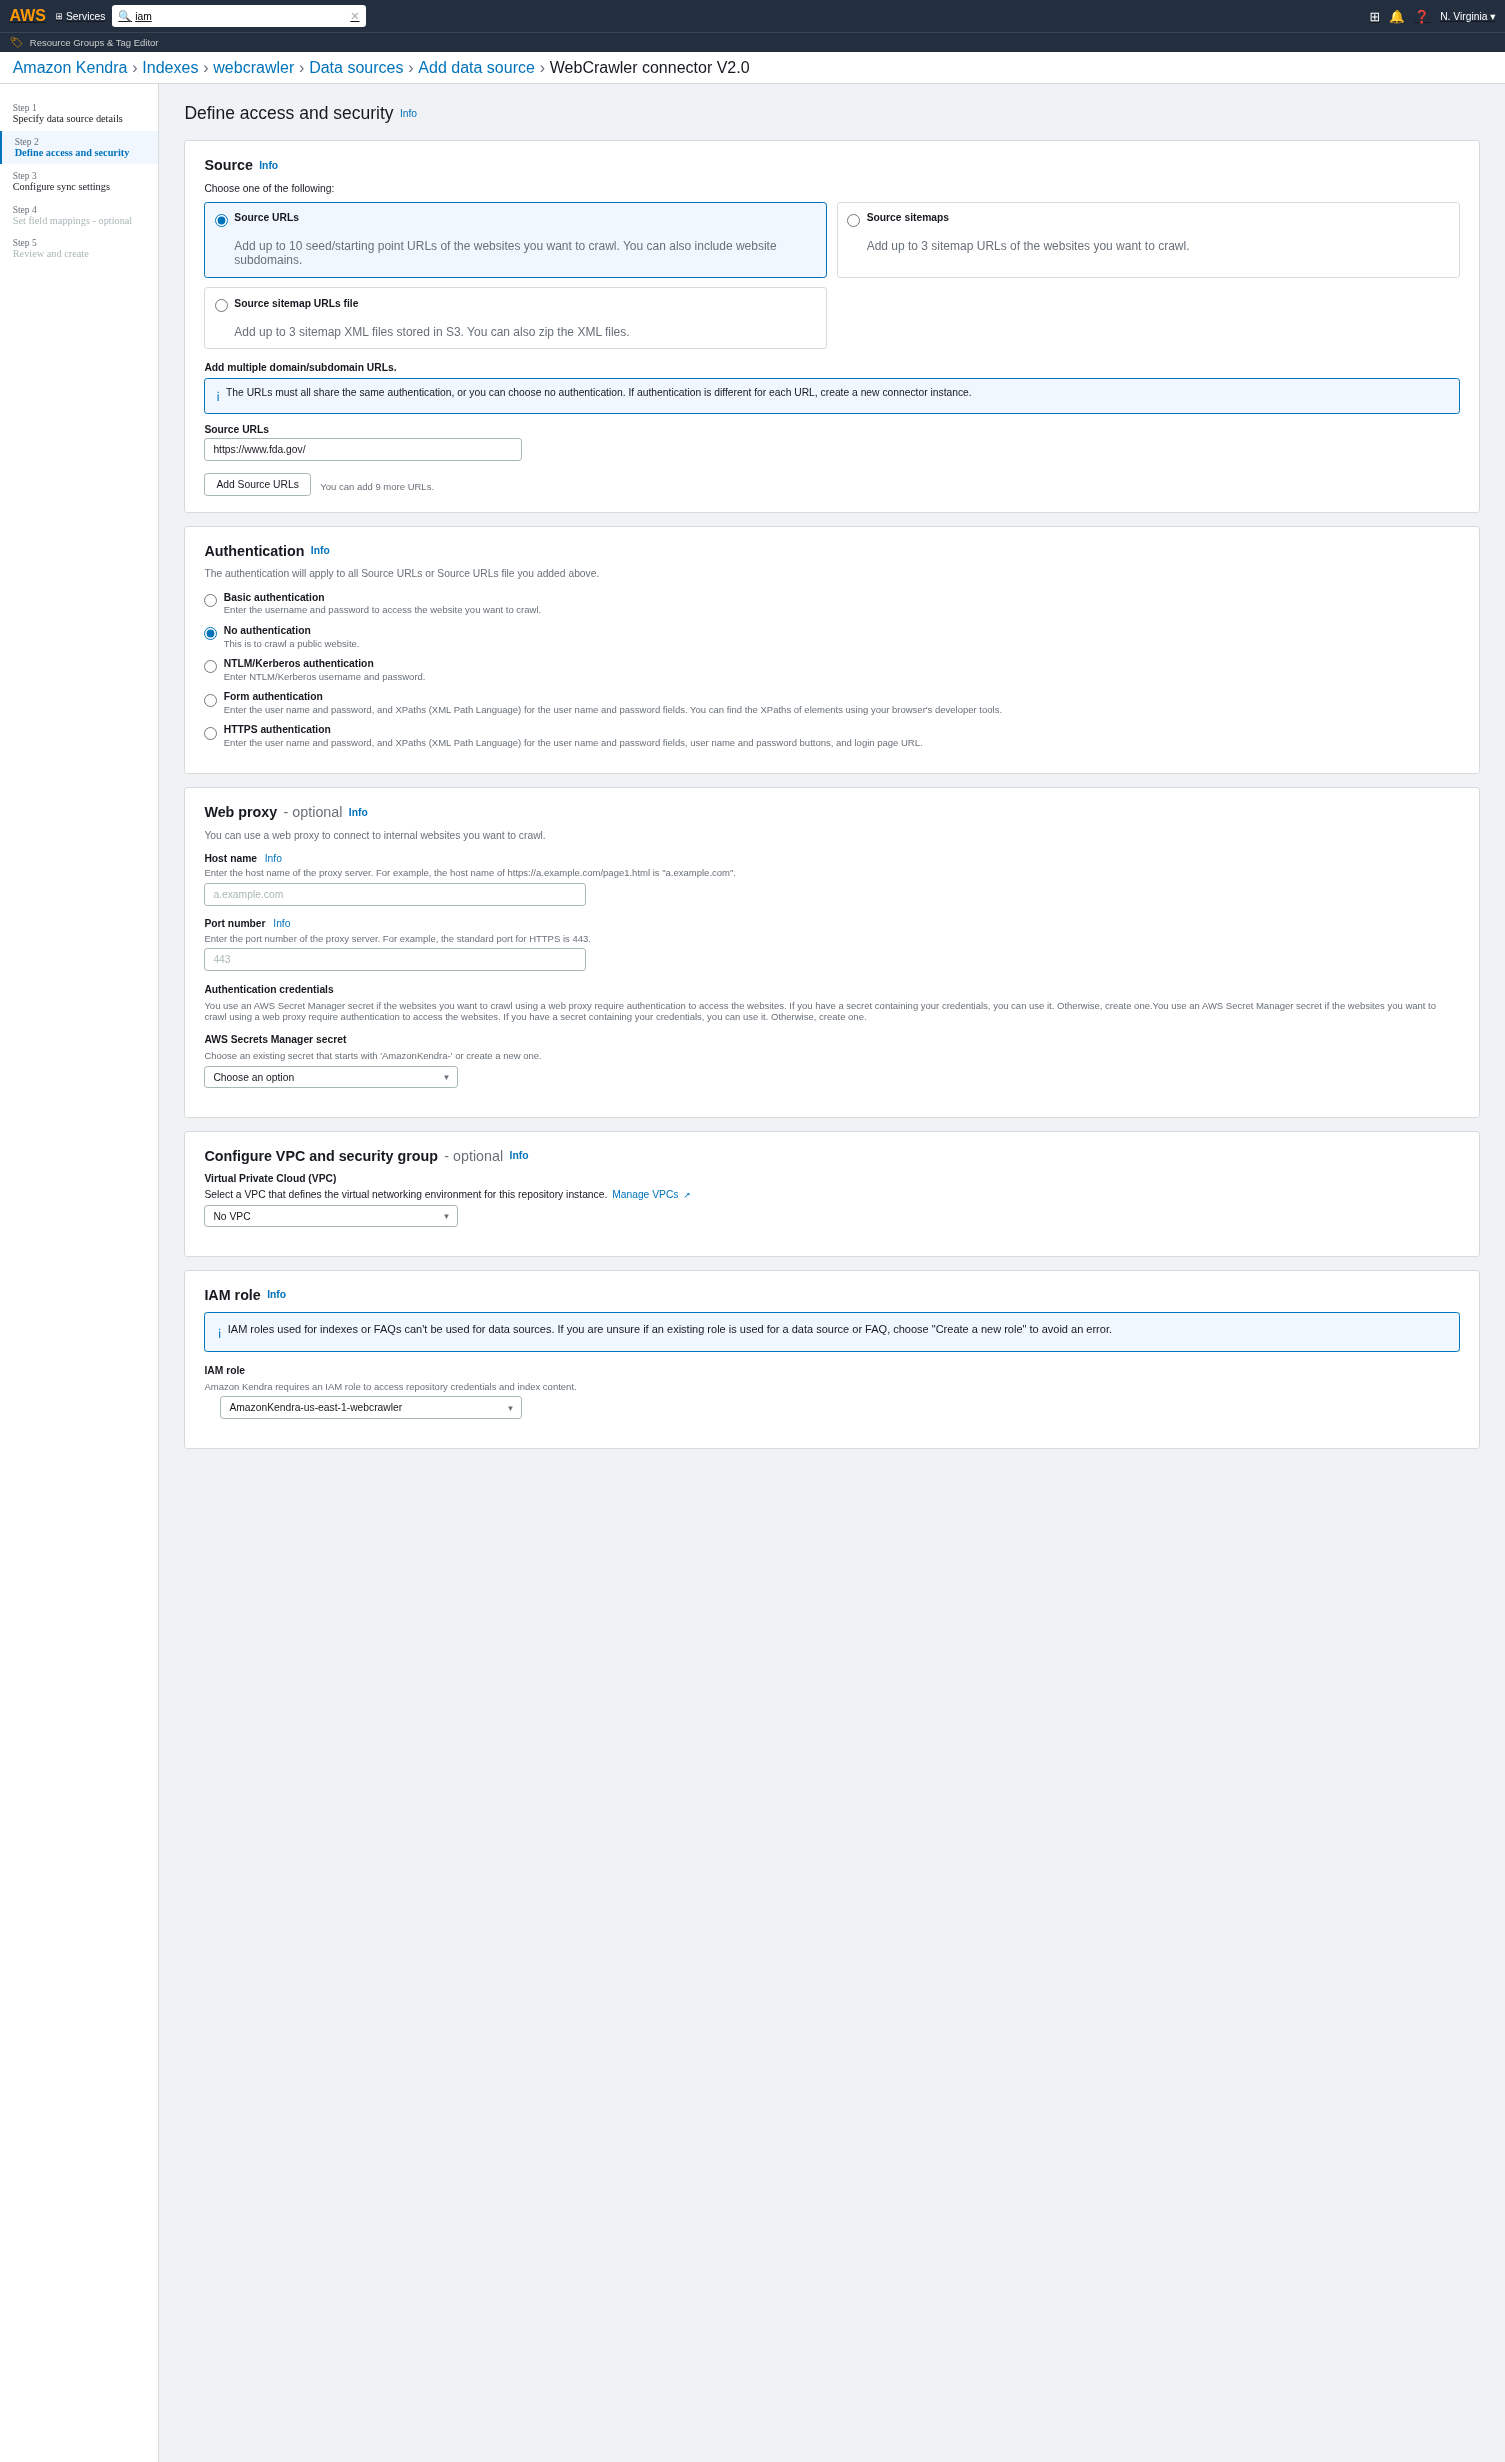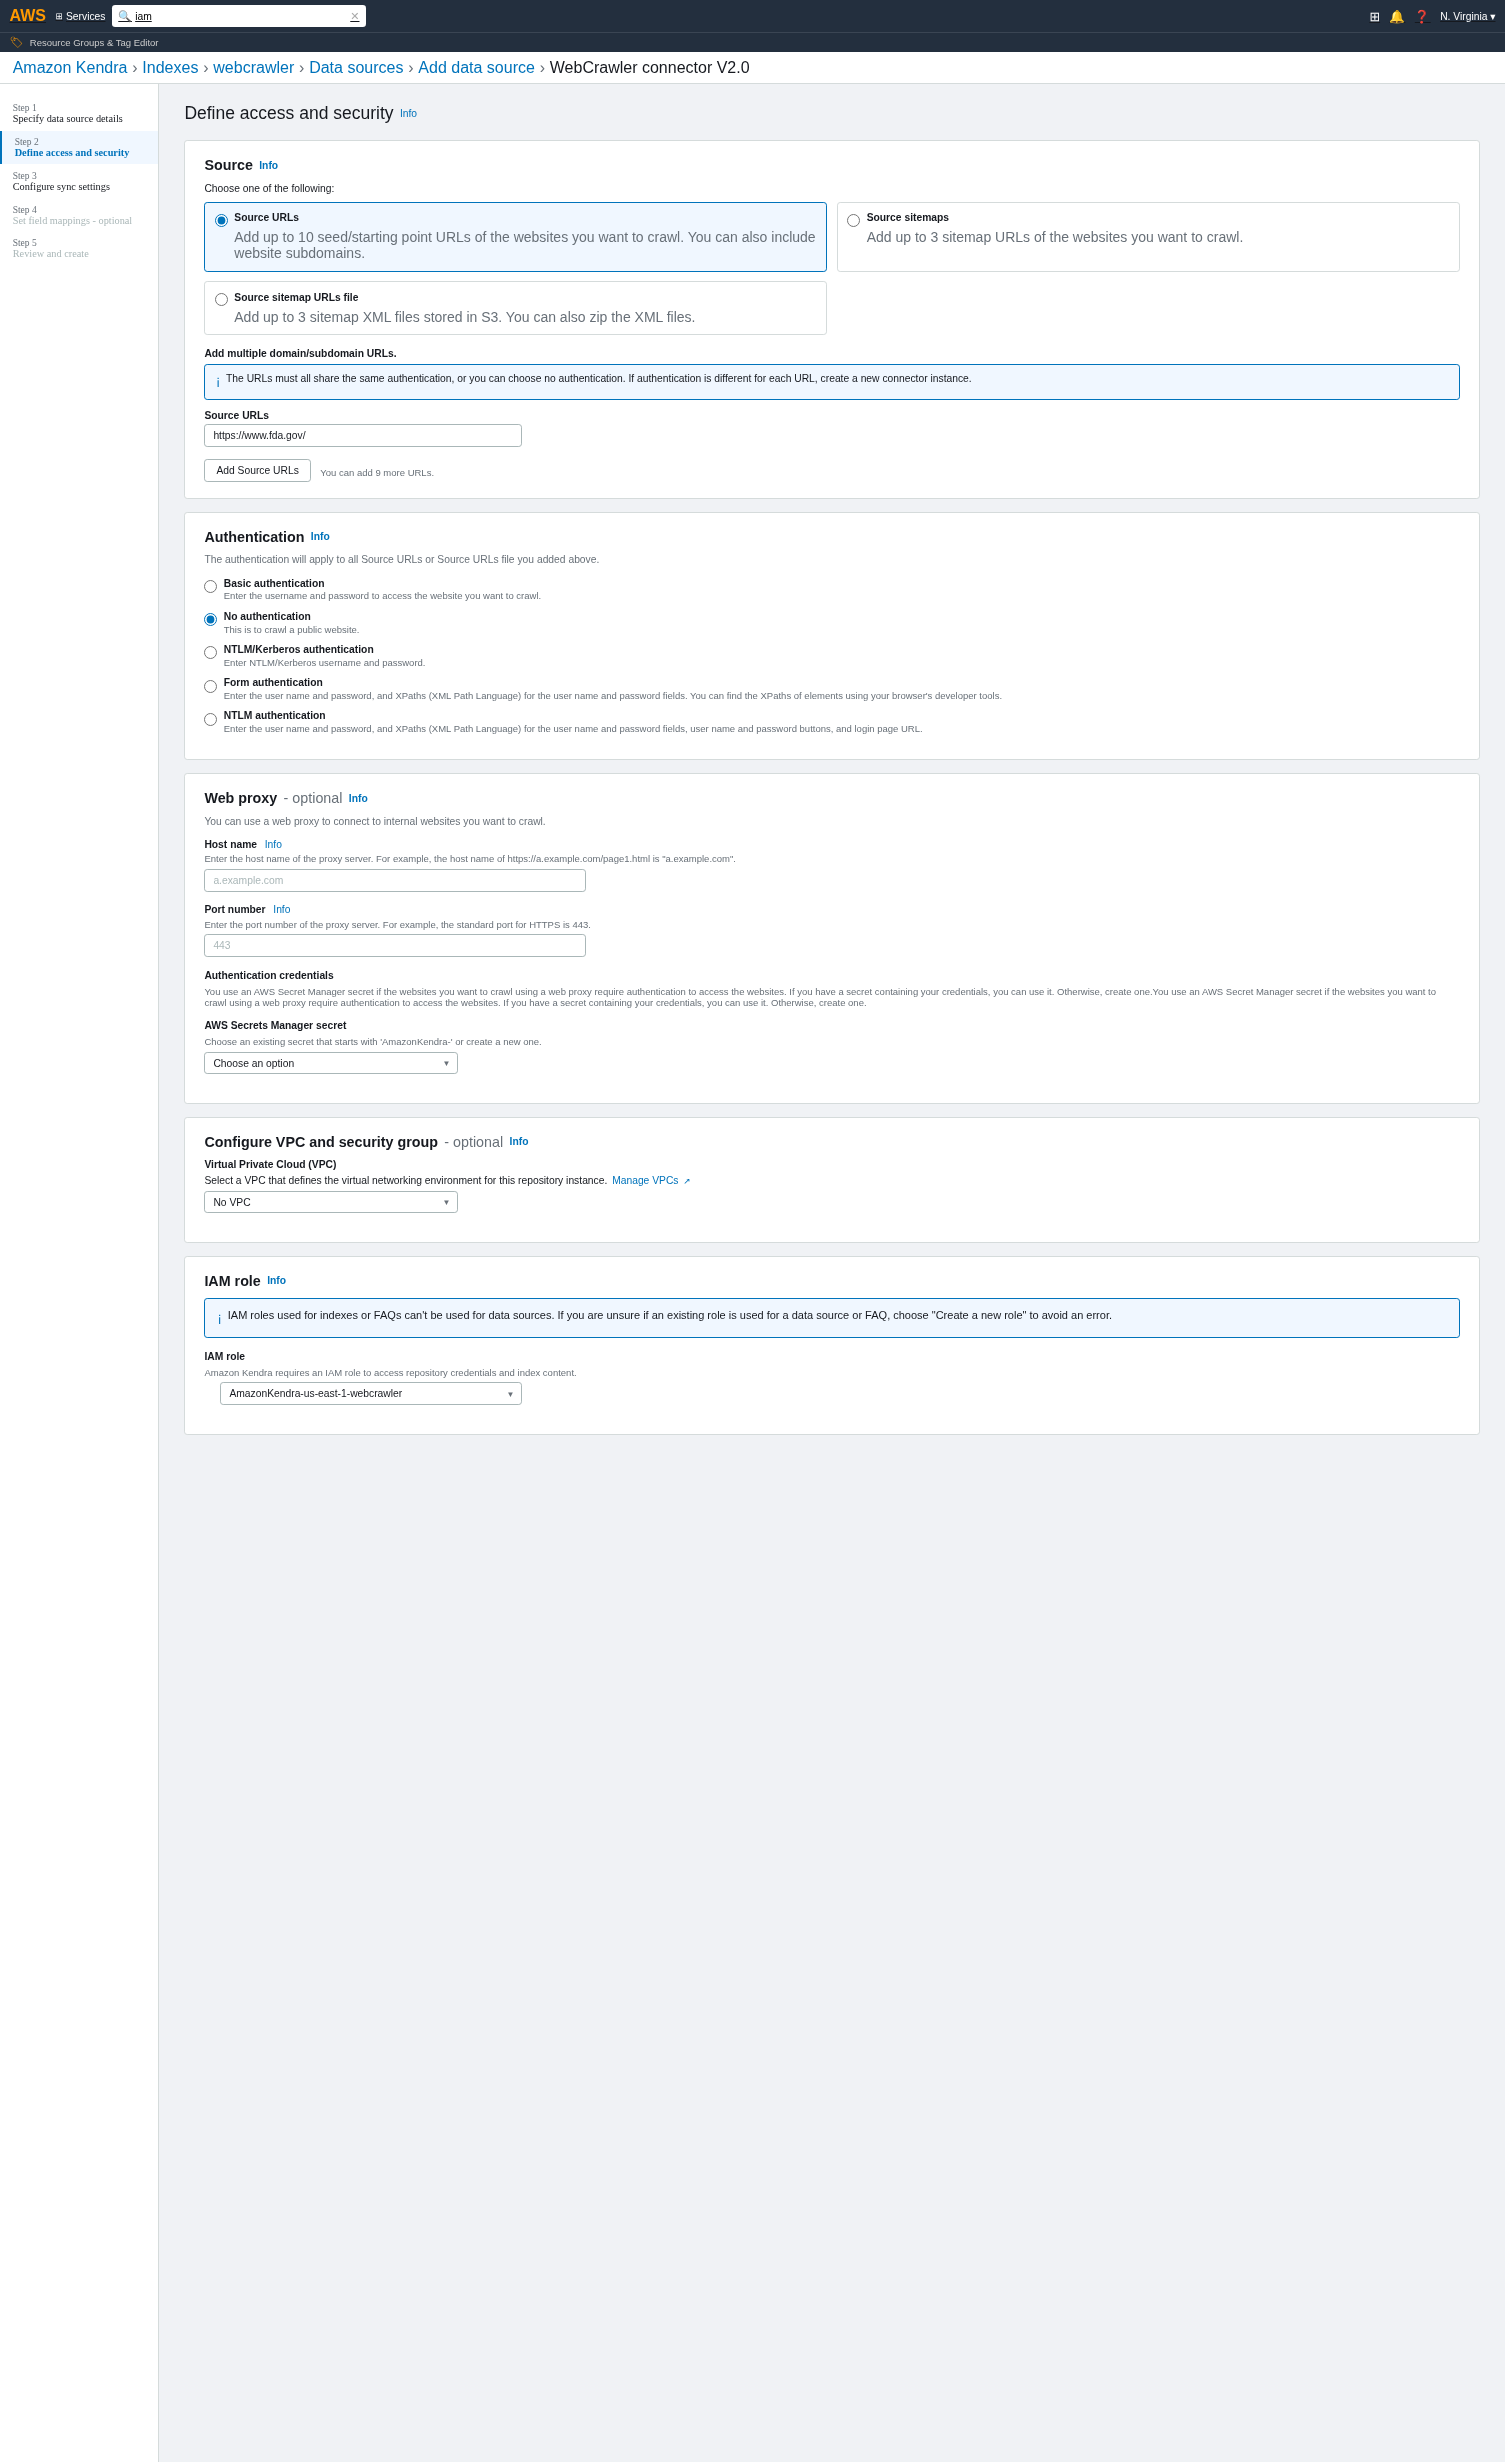--- a/index.html
+++ b/index.html
@@ -69,21 +69,21 @@
 
     
     .radio-grid { display: grid; grid-template-columns: 1fr 1fr; gap: 9.5px; margin-bottom: 12.7px; }
     .radio-option {
       border: 0.8px solid #d5dbdb; border-radius: 3.2px; padding: 9.5px;
       cursor: pointer; display: flex; align-items: flex-start; gap: 6.4px;
     }
     .radio-option.selected { border-color: #0073bb; background: #f0f7ff; }
     .radio-option input[type="radio"] { margin-top: 1.6px; accent-color: #0073bb; }
     .radio-option-content .option-title { font-size: 10.3px; font-weight: 600; color: #16191f; }
-    .radio-option-content .option-desc { font-size: 14px; color: #687078; margin-top: 6px; }
+    .radio-option-content .option-desc { font-size: 12px; color: #687078; margin-top: 16px; }
 
     .sub-label { font-size: 10.3px; font-weight: 600; margin-bottom: 4.8px; color: #16191f; }
     .info-box {
       background: #f0f7ff; border: 0.8px solid #0073bb; border-radius: 3.2px;
       padding: 8px 11px; margin-bottom: 9.5px; font-size: 10.3px;
       display: flex; align-items: flex-start; gap: 6.4px; color: #16191f;
     }
     .info-icon { color: #0073bb; font-size: 12.7px; flex-shrink: 0; margin-top: 0.8px; }
 
     .form-input {
@@ -312,21 +312,21 @@
             <div class="radio-list-label">
               <div class="label-title">Form authentication</div>
               <div class="label-desc">Enter the user name and password, and XPaths (XML Path Language) for the user name and password fields. You can find the XPaths of elements using your browser's developer tools.</div>
             </div>
           </div>
         </li>
         <li>
           <div class="radio-list-item">
             <input type="radio" name="auth" id="saml-auth" style="">
             <div class="radio-list-label">
-              <div class="label-title">NTLM authentication</div>
+              <div class="label-title">HTTPS authentication</div>
               <div class="label-desc">Enter the user name and password, and XPaths (XML Path Language) for the user name and password fields, user name and password buttons, and login page URL.</div>
             </div>
           </div>
         </li>
       </ul>
     </div>
 
     <div class="section">
       <div class="section-title">
         <span>Web proxy</span>

